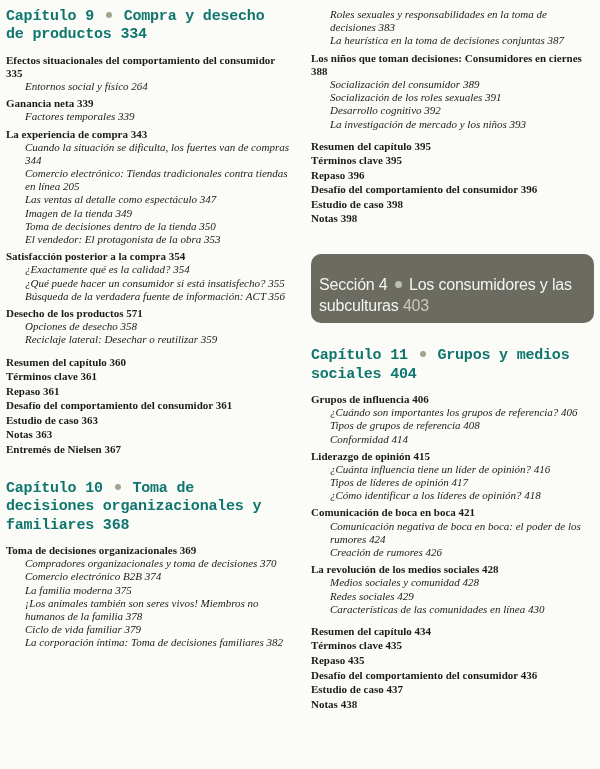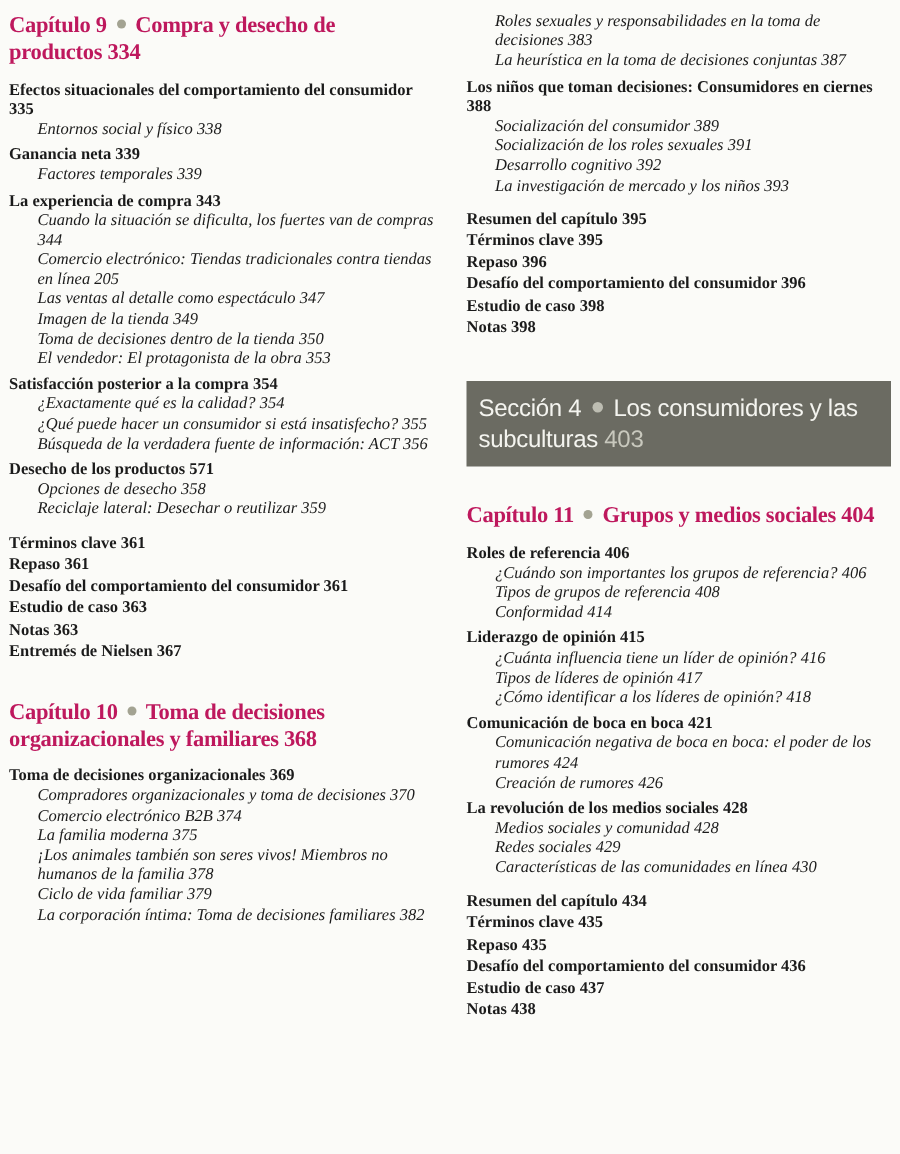--- a/index.html
+++ b/index.html
@@ -21,25 +21,25 @@
     box-sizing: border-box;
     width: 600px;
   }
   .col {
     width: 283px;
     flex: 0 0 283px;
   }
   .col > :first-child { margin-top: 0 !important; }
 
   .chapter {
-    font-family: Liberation Serif, serif;
+    font-family: Liberation Mono, monospace;
     font-weight: bold;
     font-size: 15px;
     line-height: 1.22;
-    color: #be185d;
+    color: #0f766e;
     margin: 24px 0 9px 0;
     letter-spacing: -0.2px;
   }
   .entry {
     font-weight: bold;
     margin-top: 4px;
   }
   .sub {
     font-style: italic;
     margin-left: 19px;
@@ -49,22 +49,23 @@
     font-weight: bold;
     line-height: 1.32;
   }
   .section-banner {
     margin: 28px 0 20px 0;
     background: var(--banner-bg, #6b6b62);
     color: var(--banner-text, #f4f4ef);
     font-family: "Liberation Sans", sans-serif;
     font-size: 16px;
     line-height: 1.3;
-    padding: 9px 8px 7px 8px;
+    padding: 21px 8px 7px 8px;
     letter-spacing: -0.2px;
+    border-radius: 10px;
   }
   .section-banner .p { color: var(--banner-page, #c8c8bd); }
   .dot {
     display: inline-block;
     width: 6px;
     height: 6px;
     border-radius: 50%;
     background: var(--bullet, #a3a392);
     vertical-align: 2px;
     margin: 0 3px;
@@ -75,38 +76,39 @@
     height: 7px;
   }
 </style>
 </head>
 <body>
 
 <div class="page">
   <div class="col">
       <div class="chapter"><span class="t">Capítulo 9 </span><span class="dot"></span><span class="t"> Compra y desecho de productos </span><span class="p">334</span></div>
       <div class="entry"><span class="t">Efectos situacionales del comportamiento del consumidor </span><span class="p">335</span></div>
-      <div class="sub"><span class="t">Entornos social y físico </span><span class="p">338</span></div>
+      <div class="sub"><span class="t">Entornos social y físico </span><span class="p">264</span></div>
       <div class="entry"><span class="t">Ganancia neta </span><span class="p">339</span></div>
       <div class="sub"><span class="t">Factores temporales </span><span class="p">339</span></div>
       <div class="entry"><span class="t">La experiencia de compra </span><span class="p">343</span></div>
       <div class="sub"><span class="t">Cuando la situación se dificulta, los fuertes van de compras </span><span class="p">344</span></div>
       <div class="sub"><span class="t">Comercio electrónico: Tiendas tradicionales contra tiendas en línea </span><span class="p">205</span></div>
       <div class="sub"><span class="t">Las ventas al detalle como espectáculo </span><span class="p">347</span></div>
       <div class="sub"><span class="t">Imagen de la tienda </span><span class="p">349</span></div>
       <div class="sub"><span class="t">Toma de decisiones dentro de la tienda </span><span class="p">350</span></div>
       <div class="sub"><span class="t">El vendedor: El protagonista de la obra </span><span class="p">353</span></div>
       <div class="entry"><span class="t">Satisfacción posterior a la compra </span><span class="p">354</span></div>
       <div class="sub"><span class="t">¿Exactamente qué es la calidad? </span><span class="p">354</span></div>
       <div class="sub"><span class="t">¿Qué puede hacer un consumidor si está insatisfecho? </span><span class="p">355</span></div>
       <div class="sub"><span class="t">Búsqueda de la verdadera fuente de información: ACT </span><span class="p">356</span></div>
       <div class="entry"><span class="t">Desecho de los productos </span><span class="p">571</span></div>
       <div class="sub"><span class="t">Opciones de desecho </span><span class="p">358</span></div>
       <div class="sub"><span class="t">Reciclaje lateral: Desechar o reutilizar </span><span class="p">359</span></div>
       <div class="backmatter">
+        <div class="bm-line"><span class="t">Resumen del capítulo </span><span class="p">360</span></div>
         <div class="bm-line"><span class="t">Términos clave </span><span class="p">361</span></div>
         <div class="bm-line"><span class="t">Repaso </span><span class="p">361</span></div>
         <div class="bm-line"><span class="t">Desafío del comportamiento del consumidor </span><span class="p">361</span></div>
         <div class="bm-line"><span class="t">Estudio de caso </span><span class="p">363</span></div>
         <div class="bm-line"><span class="t">Notas </span><span class="p">363</span></div>
         <div class="bm-line"><span class="t">Entremés de Nielsen </span><span class="p">367</span></div>
       </div>
       <div class="chapter"><span class="t">Capítulo 10 </span><span class="dot"></span><span class="t"> Toma de decisiones organizacionales y familiares </span><span class="p">368</span></div>
       <div class="entry"><span class="t">Toma de decisiones organizacionales </span><span class="p">369</span></div>
       <div class="sub"><span class="t">Compradores organizacionales y toma de decisiones </span><span class="p">370</span></div>
@@ -127,21 +129,21 @@
       <div class="backmatter">
         <div class="bm-line"><span class="t">Resumen del capítulo </span><span class="p">395</span></div>
         <div class="bm-line"><span class="t">Términos clave </span><span class="p">395</span></div>
         <div class="bm-line"><span class="t">Repaso </span><span class="p">396</span></div>
         <div class="bm-line"><span class="t">Desafío del comportamiento del consumidor </span><span class="p">396</span></div>
         <div class="bm-line"><span class="t">Estudio de caso </span><span class="p">398</span></div>
         <div class="bm-line"><span class="t">Notas </span><span class="p">398</span></div>
       </div>
       <div class="section-banner"><span class="t">Sección 4 </span><span class="dot"></span><span class="t"> Los consumidores y las subculturas </span><span class="p">403</span></div>
       <div class="chapter"><span class="t">Capítulo 11 </span><span class="dot"></span><span class="t"> Grupos y medios sociales </span><span class="p">404</span></div>
-      <div class="entry"><span class="t">Roles de referencia </span><span class="p">406</span></div>
+      <div class="entry"><span class="t">Grupos de influencia </span><span class="p">406</span></div>
       <div class="sub"><span class="t">¿Cuándo son importantes los grupos de referencia? </span><span class="p">406</span></div>
       <div class="sub"><span class="t">Tipos de grupos de referencia </span><span class="p">408</span></div>
       <div class="sub"><span class="t">Conformidad </span><span class="p">414</span></div>
       <div class="entry"><span class="t">Liderazgo de opinión </span><span class="p">415</span></div>
       <div class="sub"><span class="t">¿Cuánta influencia tiene un líder de opinión? </span><span class="p">416</span></div>
       <div class="sub"><span class="t">Tipos de líderes de opinión </span><span class="p">417</span></div>
       <div class="sub"><span class="t">¿Cómo identificar a los líderes de opinión? </span><span class="p">418</span></div>
       <div class="entry"><span class="t">Comunicación de boca en boca </span><span class="p">421</span></div>
       <div class="sub"><span class="t">Comunicación negativa de boca en boca: el poder de los rumores </span><span class="p">424</span></div>
       <div class="sub"><span class="t">Creación de rumores </span><span class="p">426</span></div>

